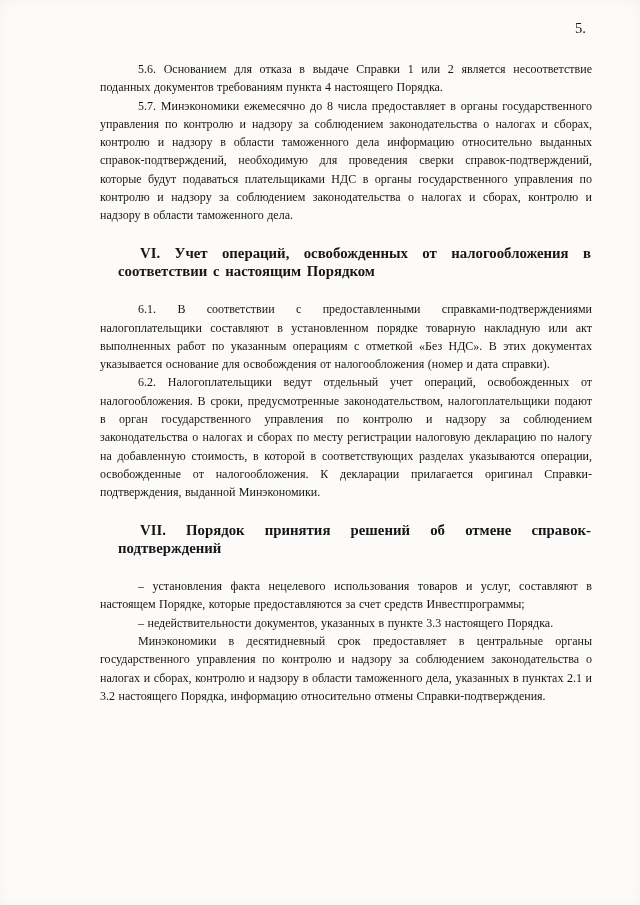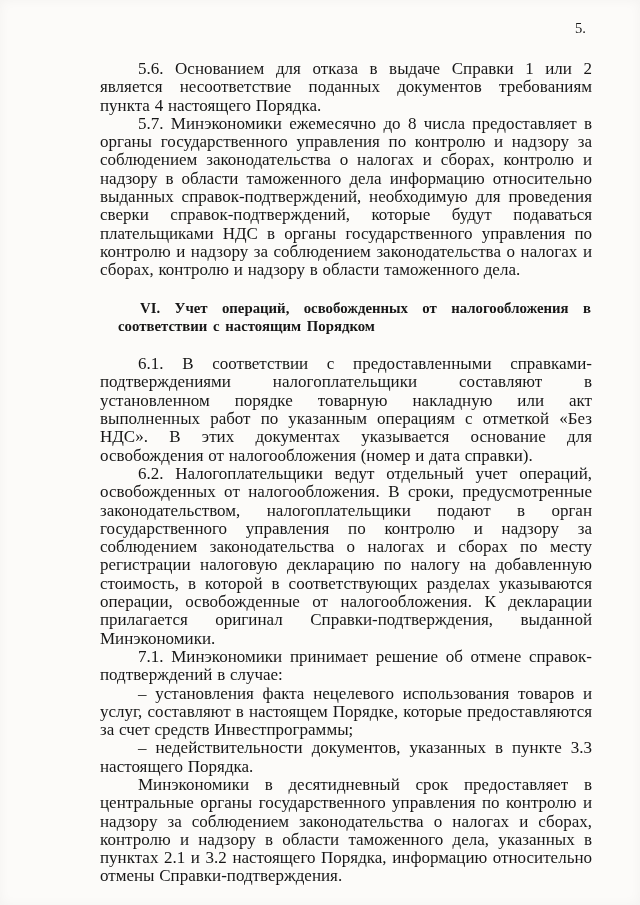--- a/index.html
+++ b/index.html
@@ -23,21 +23,21 @@
       top: 20px;
       right: 54px;
       font-size: 14.6px;
       color: #161616;
     }
 
     .doc-body { margin-top: 14px; }
 
     .para {
       margin: 0;
-      font-size: 17px;
+      font-size: 12px;
       line-height: 18.3px;
       text-align: justify;
       text-indent: 38px;
       word-spacing: 0.5px;
     }
 
     .heading {
       margin: 19px 1px 19px 0;
       padding-left: 18px;
       text-indent: 22px;
@@ -58,22 +58,22 @@
     <p class="para">5.6. Основанием для отказа в выдаче Справки 1 или 2 является несоответствие поданных документов требованиям пункта 4 настоящего Порядка.</p>
 
     <p class="para">5.7. Минэкономики ежемесячно до 8 числа предоставляет в органы государственного управления по контролю и надзору за соблюдением законодательства о налогах и сборах, контролю и надзору в области таможенного дела информацию относительно выданных справок-подтверждений, необходимую для проведения сверки справок-подтверждений, которые будут подаваться плательщиками НДС в органы государственного управления по контролю и надзору за соблюдением законодательства о налогах и сборах, контролю и надзору в области таможенного дела.</p>
 
     <h2 class="heading">VI. Учет операций, освобожденных от налогообложения в соответствии с настоящим Порядком</h2>
 
     <p class="para">6.1. В соответствии с предоставленными справками-подтверждениями налогоплательщики составляют в установленном порядке товарную накладную или акт выполненных работ по указанным операциям с отметкой «Без НДС». В этих документах указывается основание для освобождения от налогообложения (номер и дата справки).</p>
 
     <p class="para">6.2. Налогоплательщики ведут отдельный учет операций, освобожденных от налогообложения. В сроки, предусмотренные законодательством, налогоплательщики подают в орган государственного управления по контролю и надзору за соблюдением законодательства о налогах и сборах по месту регистрации налоговую декларацию по налогу на добавленную стоимость, в которой в соответствующих разделах указываются операции, освобожденные от налогообложения. К декларации прилагается оригинал Справки-подтверждения, выданной Минэкономики.</p>
 
+    <h2 class="heading">VII. Порядок принятия решений об отмене справок-подтверждений</h2>
 
-    <p class="para">7.1. Минэкономики принимает решение об отмене справок-подтверждений в случае:</p>
 
     <p class="para">– установления факта нецелевого использования товаров и услуг, составляют в настоящем Порядке, которые предоставляются за счет средств Инвестпрограммы;</p>
 
     <p class="para">– недействительности документов, указанных в пункте 3.3 настоящего Порядка.</p>
 
     <p class="para">Минэкономики в десятидневный срок предоставляет в центральные органы государственного управления по контролю и надзору за соблюдением законодательства о налогах и сборах, контролю и надзору в области таможенного дела, указанных в пунктах 2.1 и 3.2 настоящего Порядка, информацию относительно отмены Справки-подтверждения.</p>
   </div>
 </div>
 
 </body></html>

